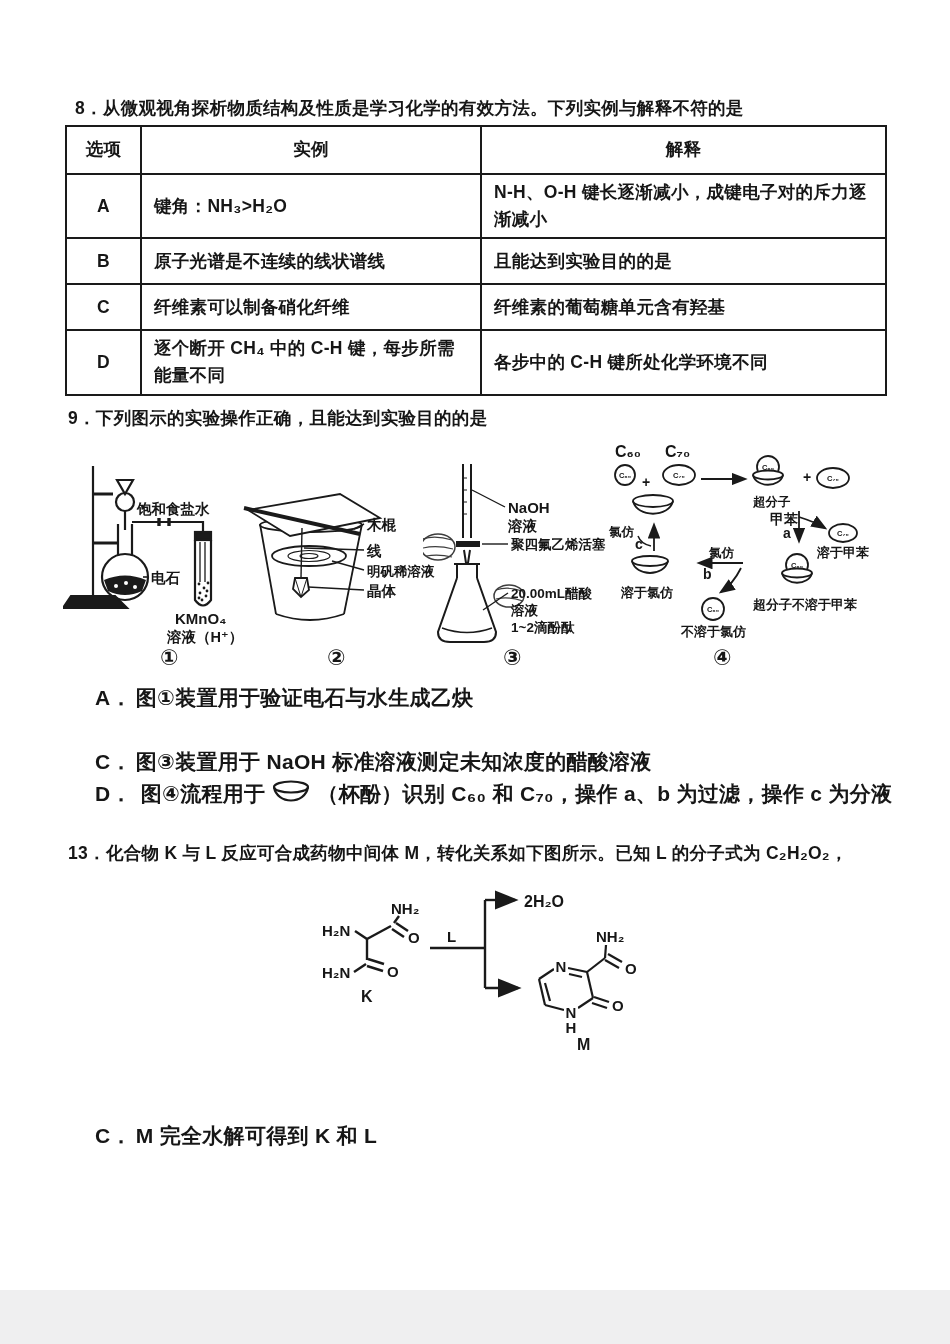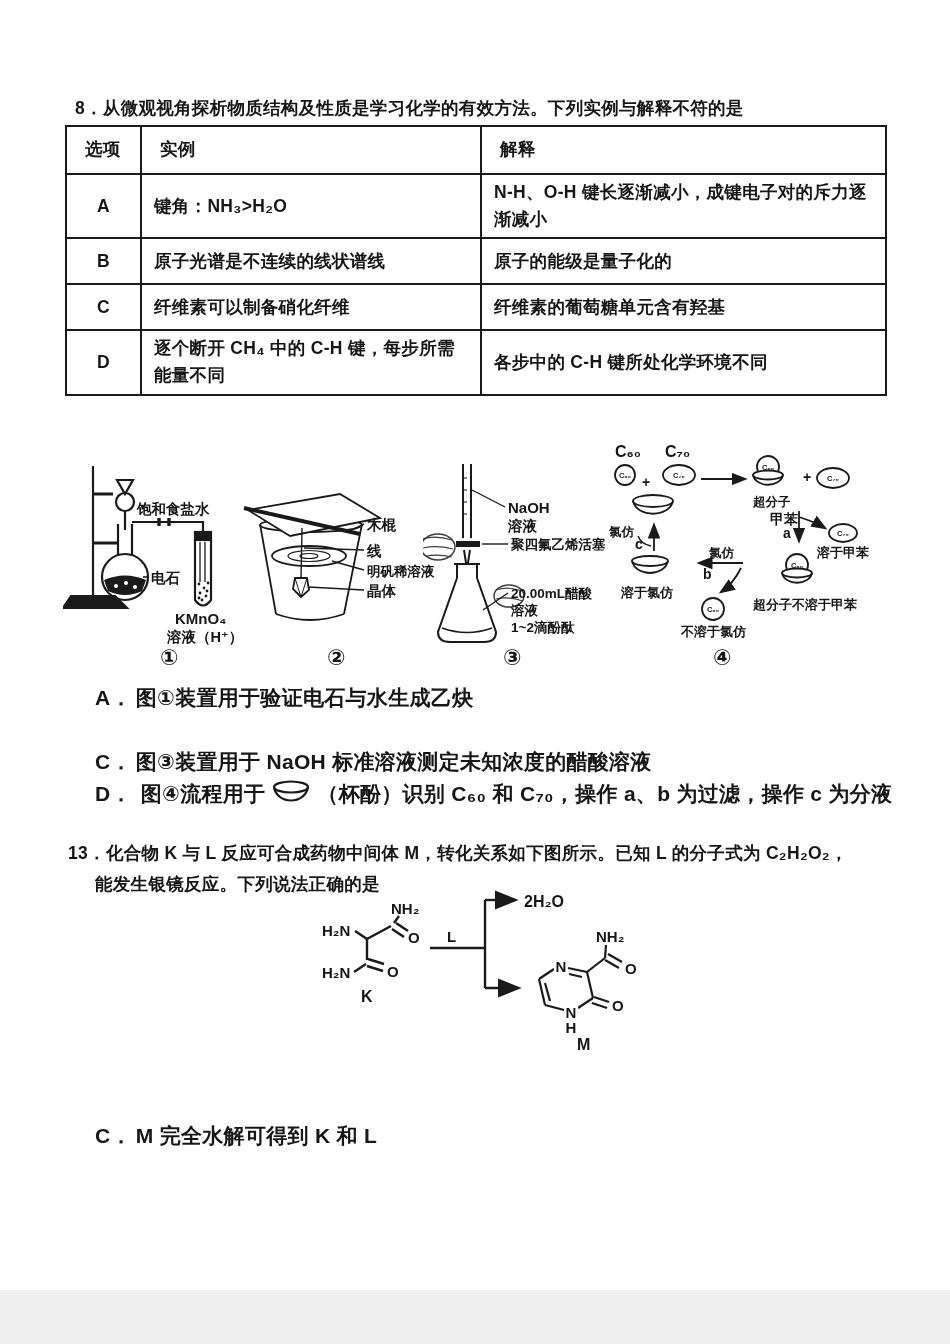--- a/index.html
+++ b/index.html
@@ -6,21 +6,21 @@
   .page{position:relative;width:950px;height:1344px;background:#ffffff;overflow:hidden;
         font-family:"Liberation Sans","DejaVu Sans",sans-serif;color:#161616;}
   .abs{position:absolute;}
   .qline{font-size:17.5px;font-weight:700;white-space:nowrap;letter-spacing:.3px;}
   .opt{position:absolute;left:95px;font-size:21px;font-weight:700;white-space:nowrap;letter-spacing:.3px;}
   .opt .key{margin-right:4px;}
   .optd{display:flex;align-items:center;gap:5px;}
   table.q8t{position:absolute;left:65px;top:125px;border-collapse:collapse;table-layout:fixed;}
   table.q8t td,table.q8t th{border:2.4px solid #1a1a1a;font-weight:700;font-size:17.5px;
         padding:4px 12px;vertical-align:middle;line-height:1.55;letter-spacing:.3px;}
-  table.q8t th{text-align:left;padding:4px 18px;}
+  table.q8t th{text-align:center;padding:4px 2px;}
   td.optcol{text-align:center;padding:4px 2px;}
   .cap{position:absolute;top:645px;font-size:22px;font-weight:700;}
   svg text{font-family:"Liberation Sans","DejaVu Sans",sans-serif;font-weight:700;fill:#161616;}
   .footer-strip{position:absolute;left:0;top:1290px;width:950px;height:54px;background:#efeff0;}
 </style>
 </head>
 <body>
 
 <div class="page">
 
@@ -41,35 +41,38 @@
       <th>解释</th>
     </tr>
     <tr style="height:62px">
       <td class="optcol">A</td>
       <td>键角：NH₃&gt;H₂O</td>
       <td>N-H、O-H 键长逐渐减小，成键电子对的斥力逐渐减小</td>
     </tr>
     <tr style="height:46px">
       <td class="optcol">B</td>
       <td>原子光谱是不连续的线状谱线</td>
-      <td>原子的能级是量子化的</td>
+      <td>且能达到实验目的的是</td>
     </tr>
     <tr style="height:46px">
       <td class="optcol">C</td>
       <td>纤维素可以制备硝化纤维</td>
       <td>纤维素的葡萄糖单元含有羟基</td>
     </tr>
     <tr style="height:64px">
       <td class="optcol">D</td>
       <td>逐个断开 CH₄ 中的 C-H 键，每步所需能量不同</td>
       <td>各步中的 C-H 键所处化学环境不同</td>
     </tr>
   </tbody>
     </table>
 
+  <div class="abs qline" style="left:68px;top:406px">
+    <span>9．</span><span>下列图示的实验操作正确，且能达到实验目的的是</span>
+  </div>
 
   <svg class="abs" style="left:63px;top:450px" width="185" height="200" viewBox="0 0 185 200">
     <g stroke="#1a1a1a" fill="none" stroke-width="2.2">
       <line x1="30" y1="16" x2="30" y2="146"></line>
       <path d="M8,146 L52,146 L64,158 L0,158 Z" fill="#1a1a1a"></path>
       <line x1="30" y1="44" x2="50" y2="44" stroke-width="3"></line>
       <line x1="30" y1="93" x2="55" y2="93" stroke-width="3"></line>
       <path d="M54,30 L70,30 L62,44 Z"></path>
       <circle cx="62" cy="52" r="9"></circle>
       <line x1="62" y1="61" x2="62" y2="80"></line>
@@ -231,21 +234,20 @@
     <svg width="42" height="31" viewBox="0 0 42 31">
       <ellipse cx="21" cy="9" rx="17" ry="5.5" fill="#fff" stroke="#1a1a1a" stroke-width="2.2"></ellipse>
       <path d="M4,9 C7,27 35,27 38,9" fill="none" stroke="#1a1a1a" stroke-width="2.2"></path>
     </svg>
     <span>（杯酚）识别 C₆₀ 和 C₇₀，操作 a、b 为过滤，操作 c 为分液</span>
   </div>
 
   <div class="abs qline" style="left:68px;top:841px">
     <span>13．</span><span>化合物 K 与 L 反应可合成药物中间体 M，转化关系如下图所示。已知 L 的分子式为 C₂H₂O₂，</span>
   </div>
-  <div class="abs qline" style="left:95px;top:872px">能发生银镜反应。下列说法正确的是</div>
 
   <svg class="abs" style="left:278px;top:890px" width="430" height="170" viewBox="0 0 430 170">
     <defs>
       <marker id="arrSc" markerWidth="10" markerHeight="8" refX="8.5" refY="4" orient="auto">
         <path d="M0,0 L10,4 L0,8 Z" fill="#1a1a1a"></path>
       </marker>
     </defs>
     <g stroke="#1a1a1a" stroke-width="2.4" fill="none">
       <line x1="77" y1="41" x2="89" y2="49"></line>
       <line x1="89" y1="49" x2="113" y2="36"></line>

